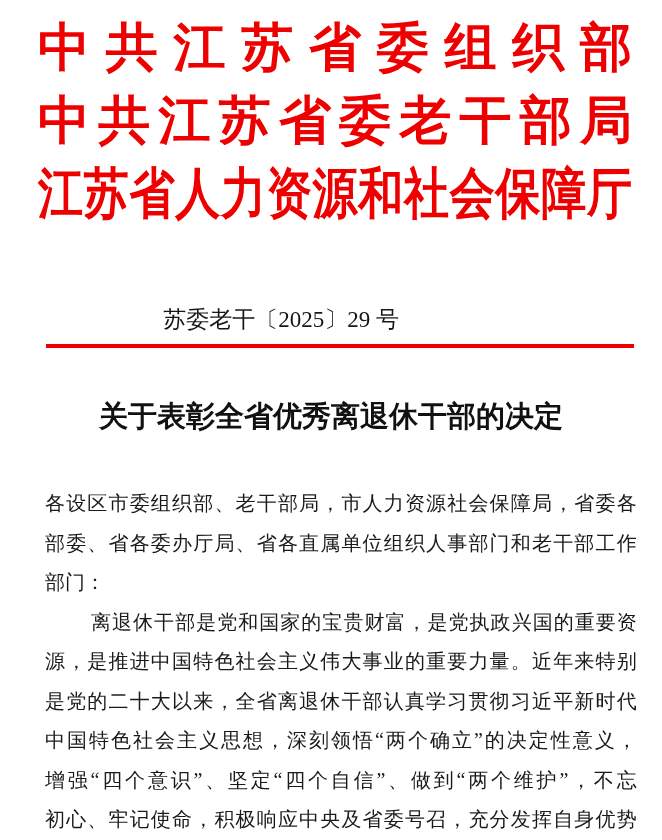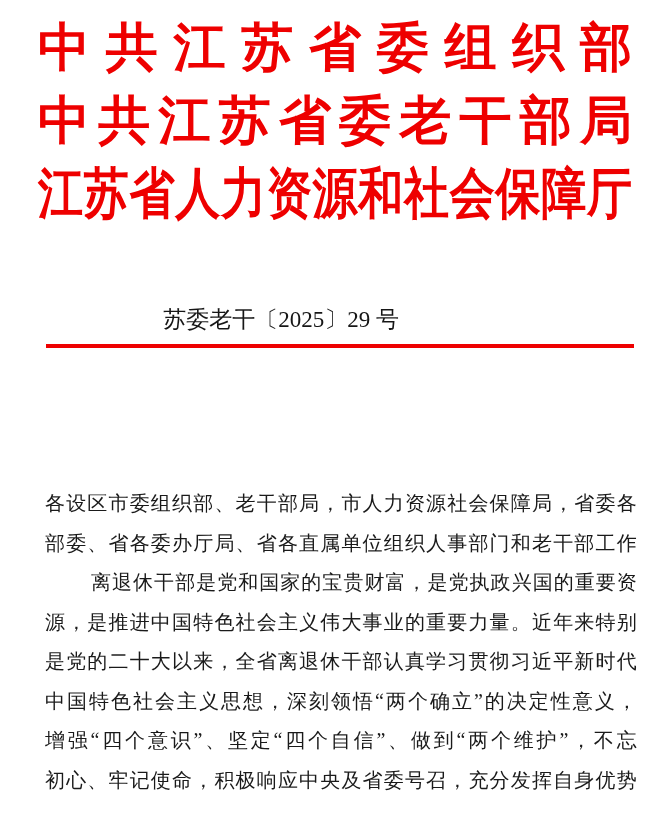--- a/index.html
+++ b/index.html
@@ -138,20 +138,21 @@
       <span>会</span>
       <span>保</span>
       <span>障</span>
       <span>厅</span>
     </div>
 
   <div class="doc-number">苏委老干〔2025〕29 号</div>
 
   <div class="red-line"></div>
 
+  <div class="doc-title">关于表彰全省优秀离退休干部的决定</div>
 
   <div class="body-block">
     <div class="body-line jchars">
         <span>各</span>
         <span>设</span>
         <span>区</span>
         <span>市</span>
         <span>委</span>
         <span>组</span>
         <span>织</span>
@@ -200,20 +201,21 @@
         <span>事</span>
         <span>部</span>
         <span>门</span>
         <span>和</span>
         <span>老</span>
         <span>干</span>
         <span>部</span>
         <span>工</span>
         <span>作</span>
       </div>
+    <div class="body-line plain">部门：</div>
     <div class="body-line jchars indent">
         <span>离</span>
         <span>退</span>
         <span>休</span>
         <span>干</span>
         <span>部</span>
         <span>是</span>
         <span>党</span>
         <span>和</span>
         <span>国</span>

